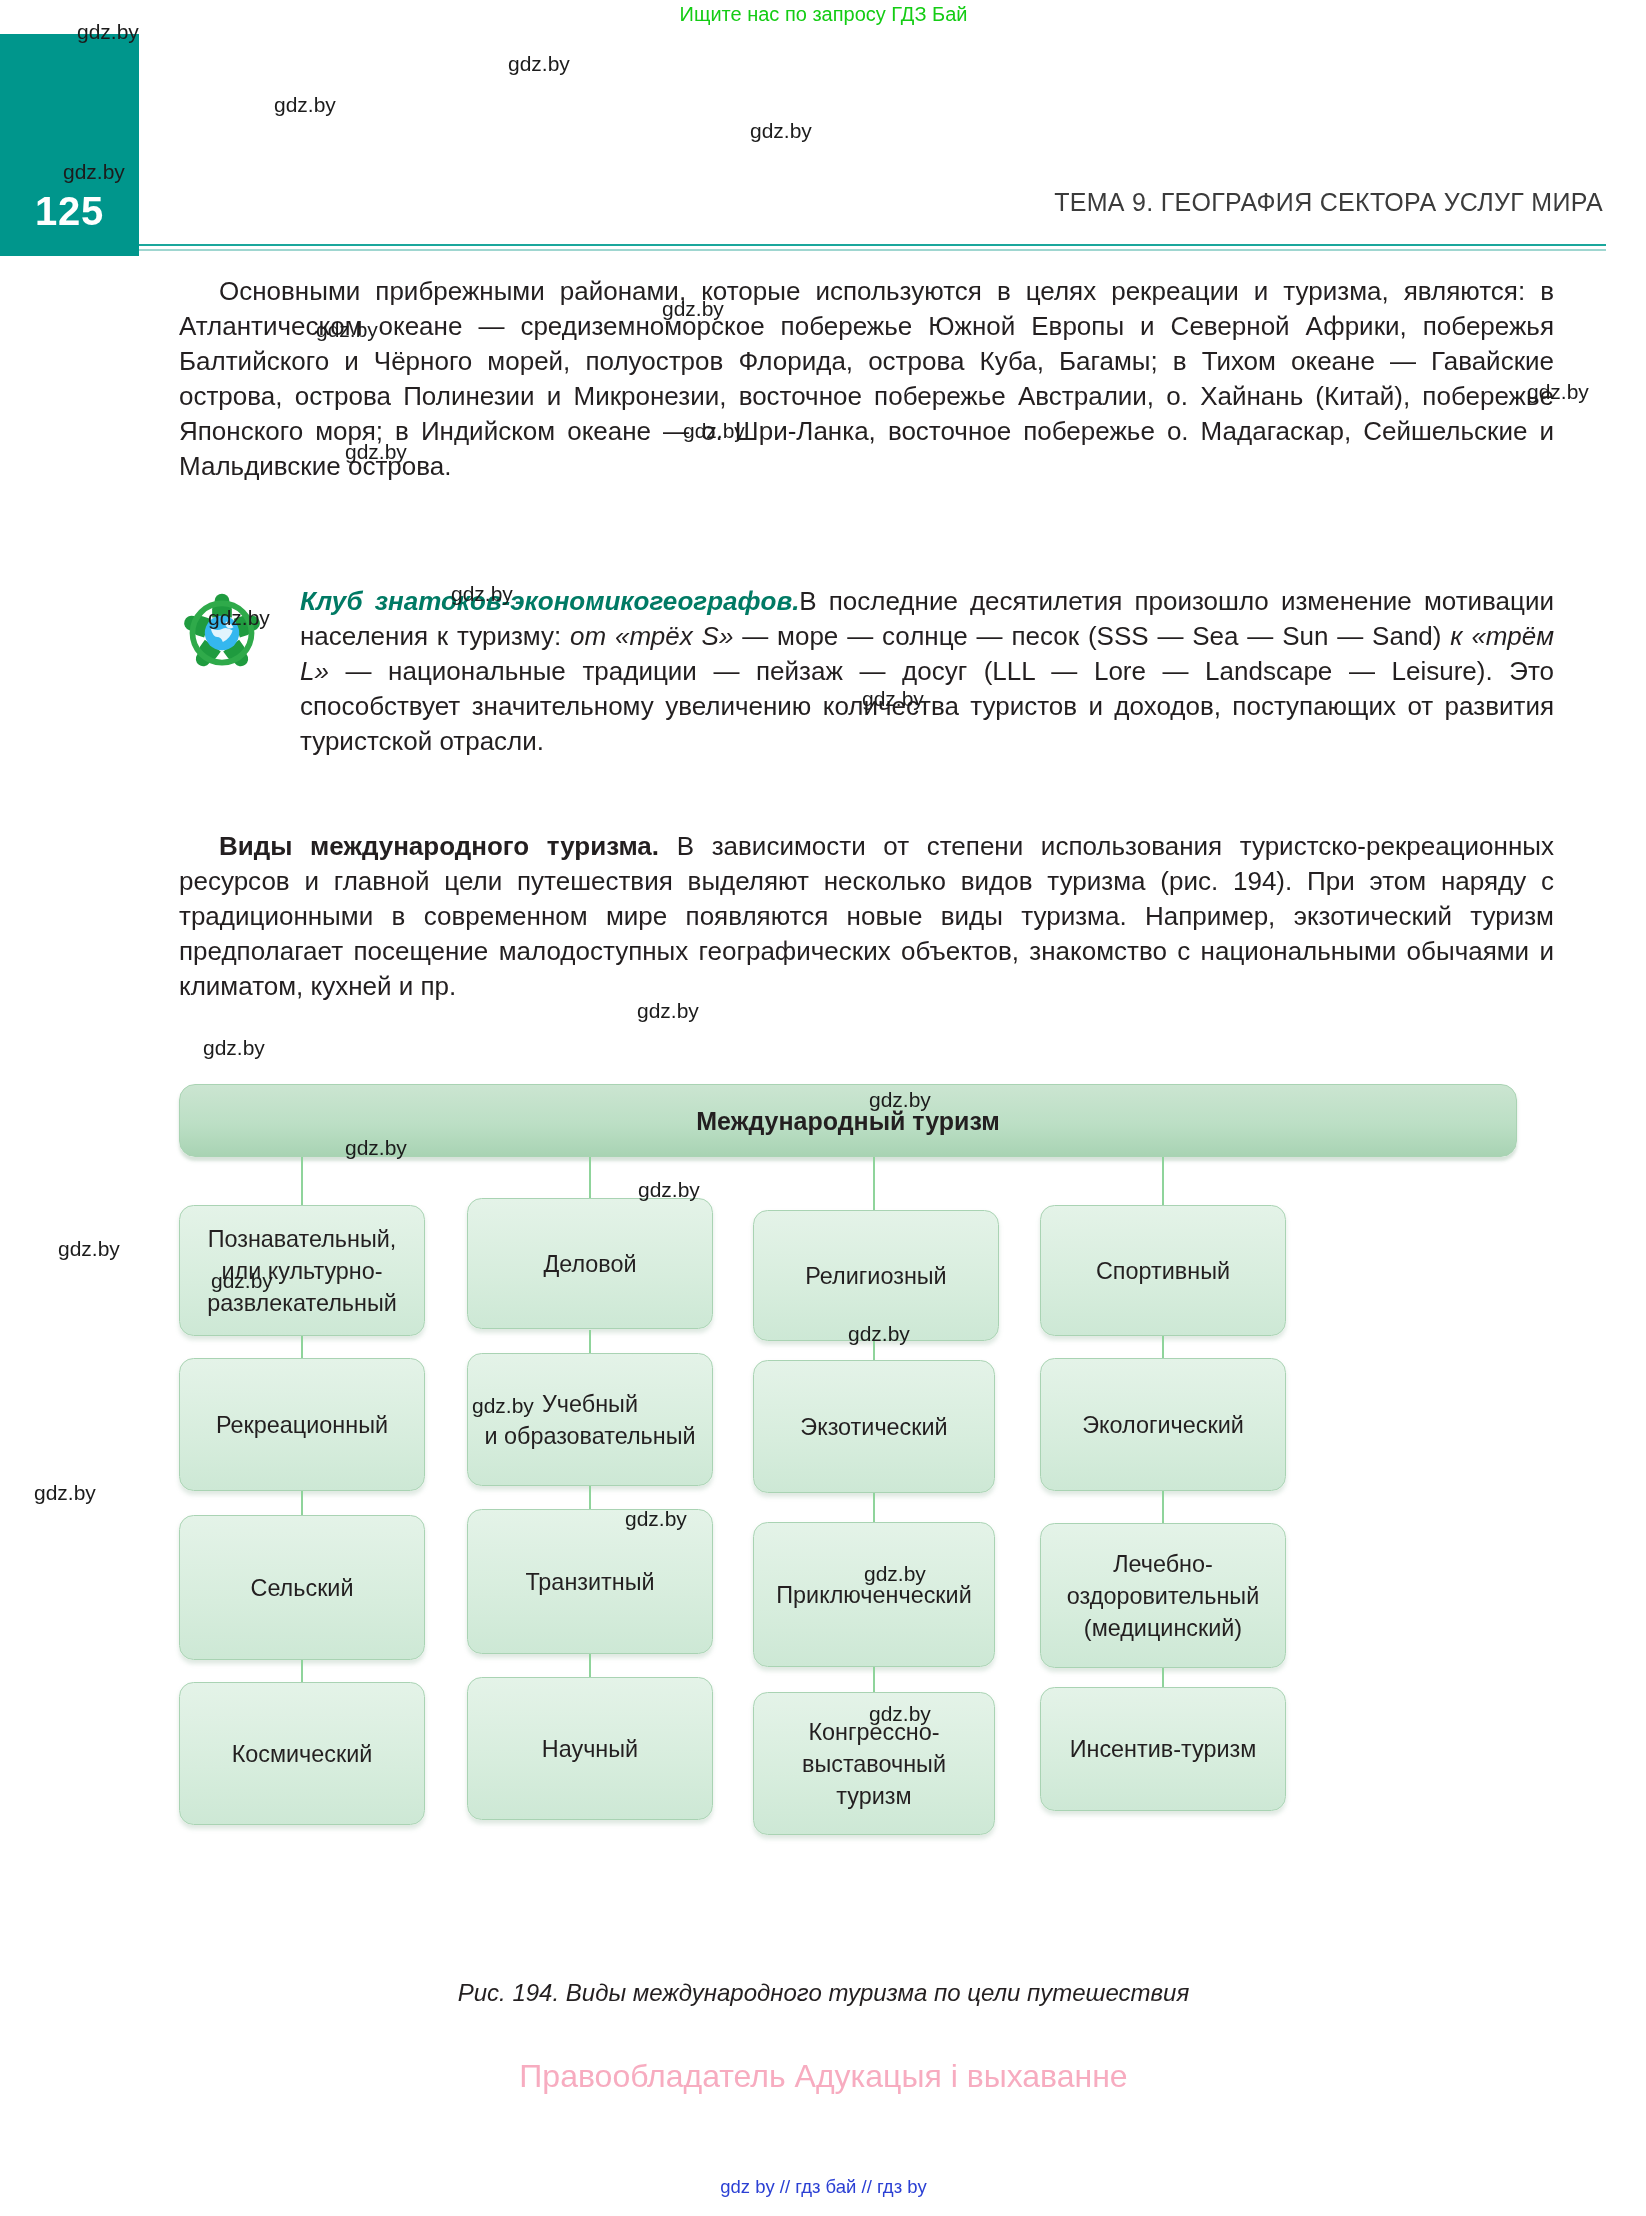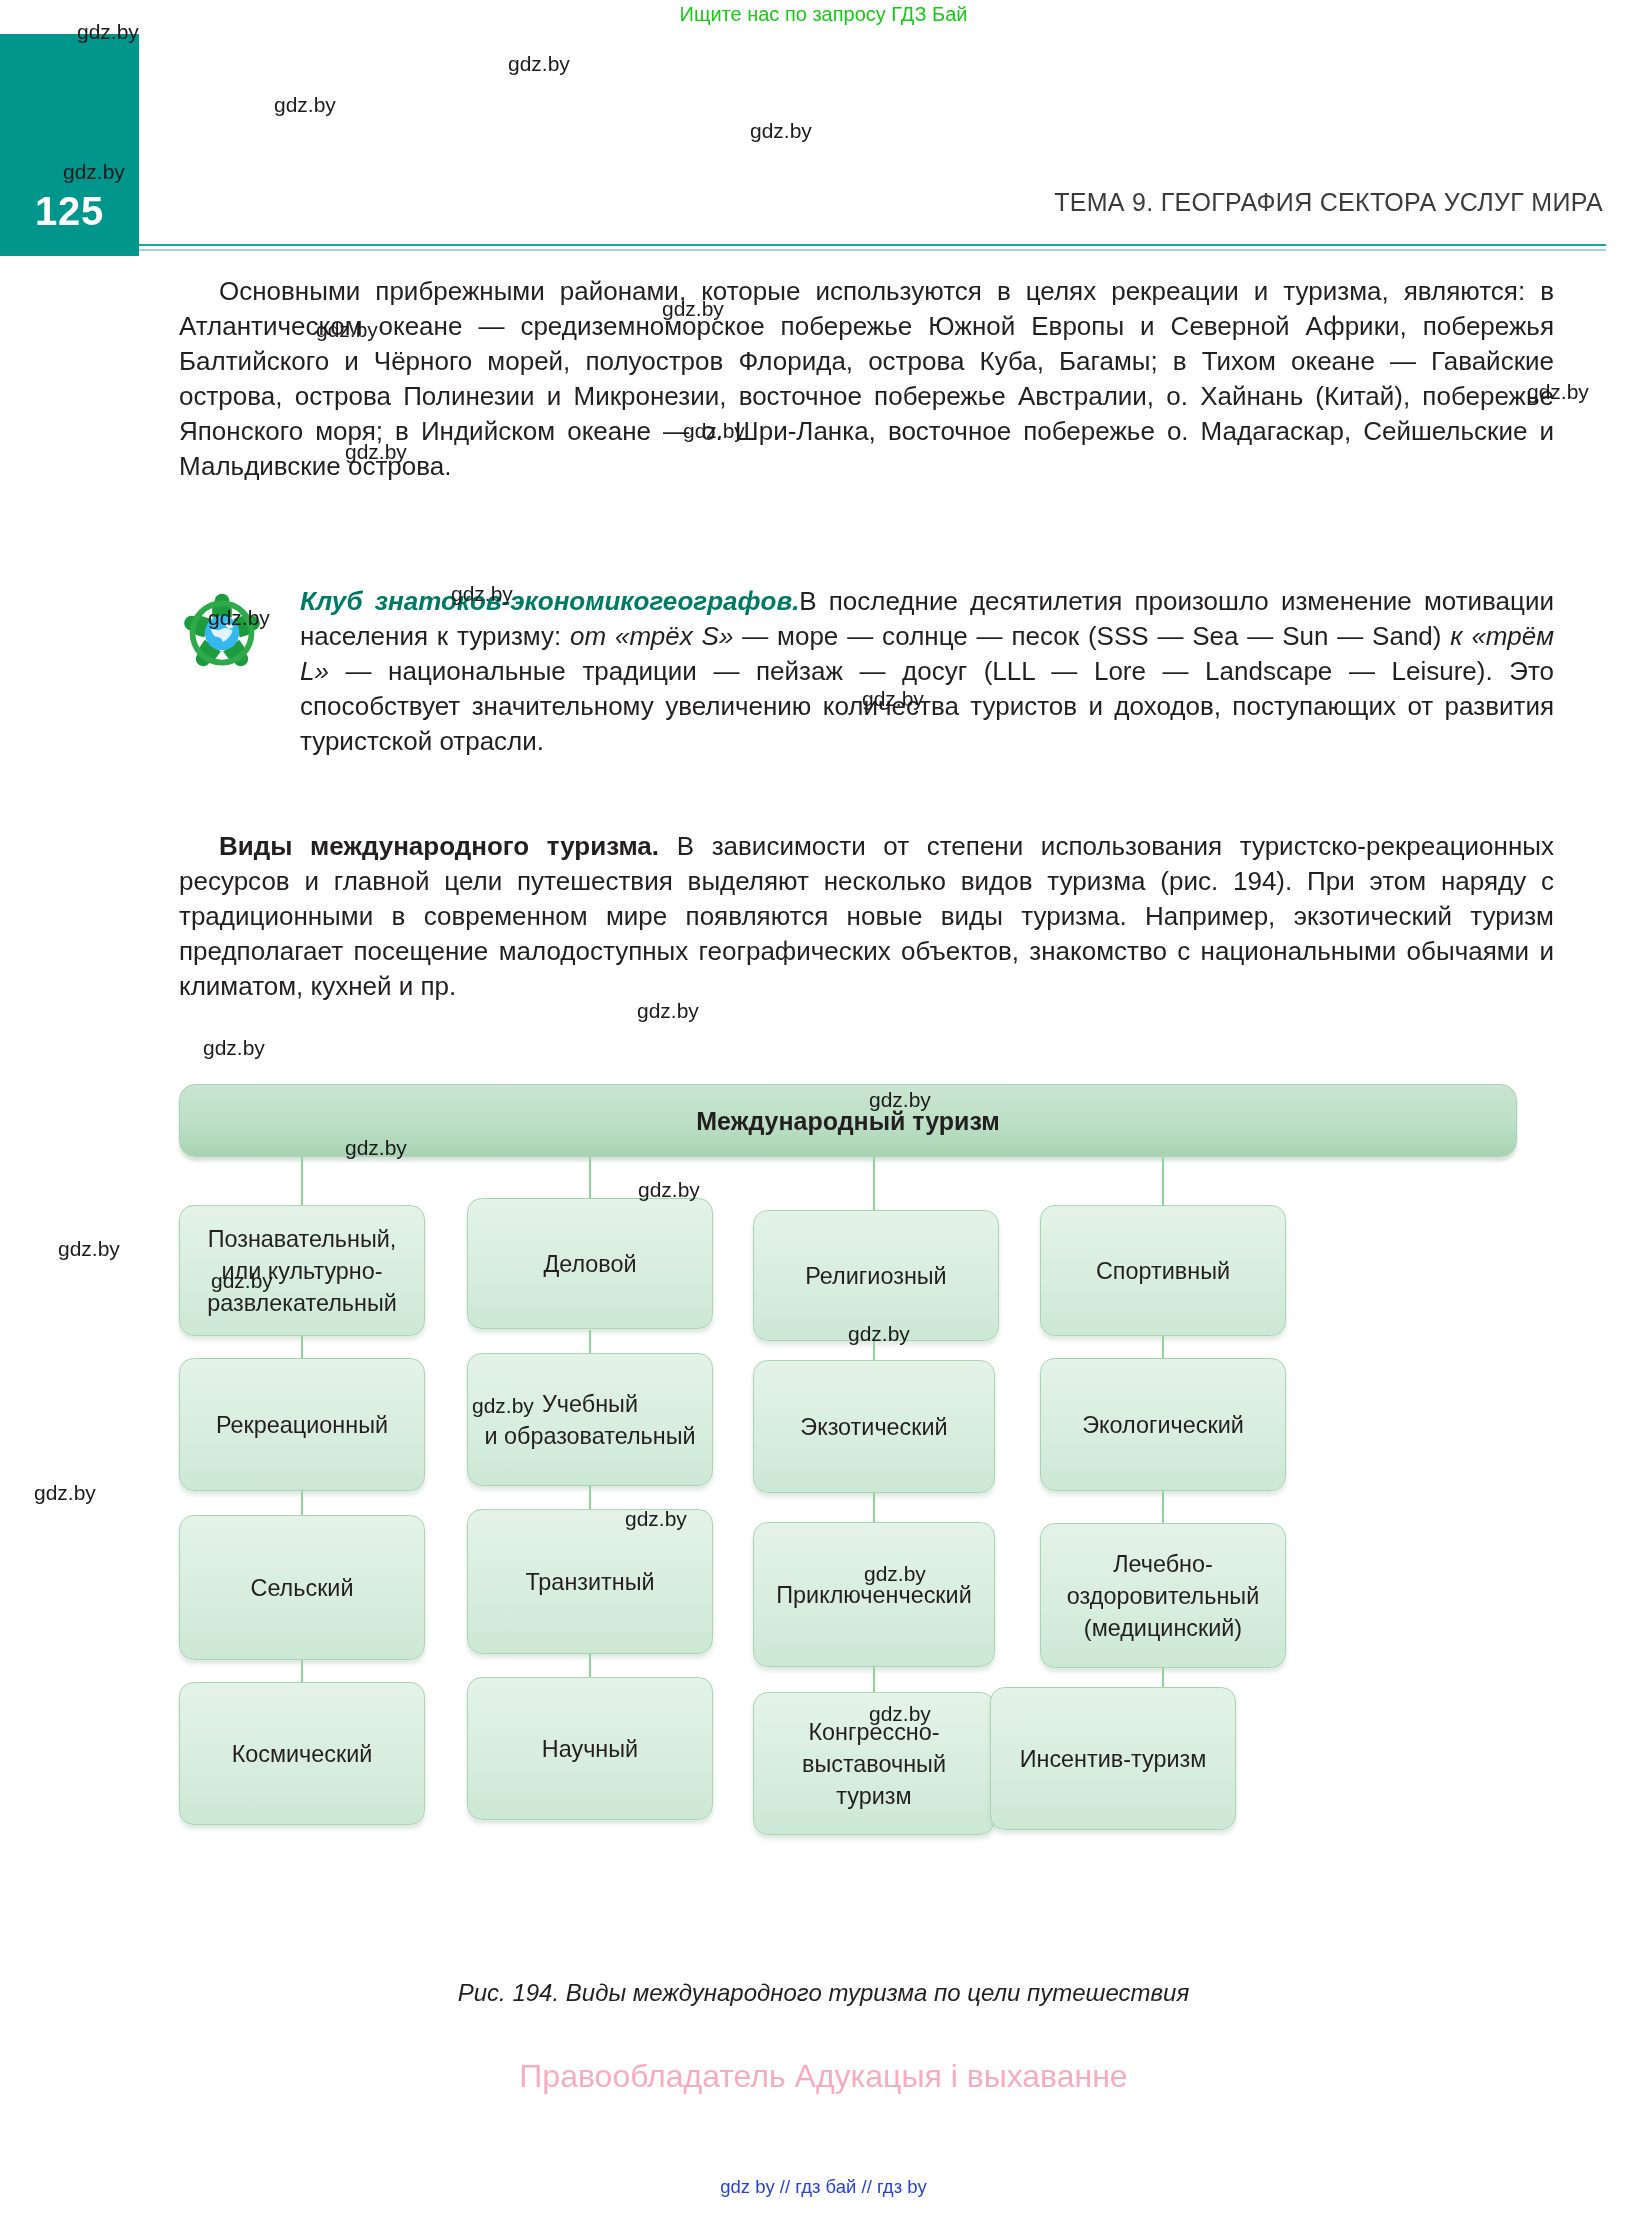--- a/index.html
+++ b/index.html
@@ -265,21 +265,21 @@
         </div>
         <div class="conn" style="left: 983px; top: 252px; height: 22px;"></div>
         <div class="node leaf" style="left: 861px; top: 274px; width: 246px; height: 133px;">
           <div>Экологический</div>
         </div>
         <div class="conn" style="left: 983px; top: 407px; height: 32px;"></div>
         <div class="node leaf" style="left: 861px; top: 439px; width: 246px; height: 145px;">
           <div>Лечебно-<br>оздоровительный<br>(медицинский)</div>
         </div>
         <div class="conn" style="left: 983px; top: 584px; height: 18.5px;"></div>
-        <div class="node leaf" style="left: 811px; top: 603px; width: 246px; height: 143px;">
+        <div class="node leaf" style="left: 861px; top: 603px; width: 246px; height: 124px;">
           <div>Инсентив-туризм</div>
         </div>
       </div>
   </div>
 
   <div class="fig-caption">Рис. 194. Виды международного туризма по цели путешествия</div>
 
   <div class="rights">Правообладатель Адукацыя i выхаванне</div>
   <div class="bottom-links">gdz by  //  гдз бай  //  гдз by</div>
 

